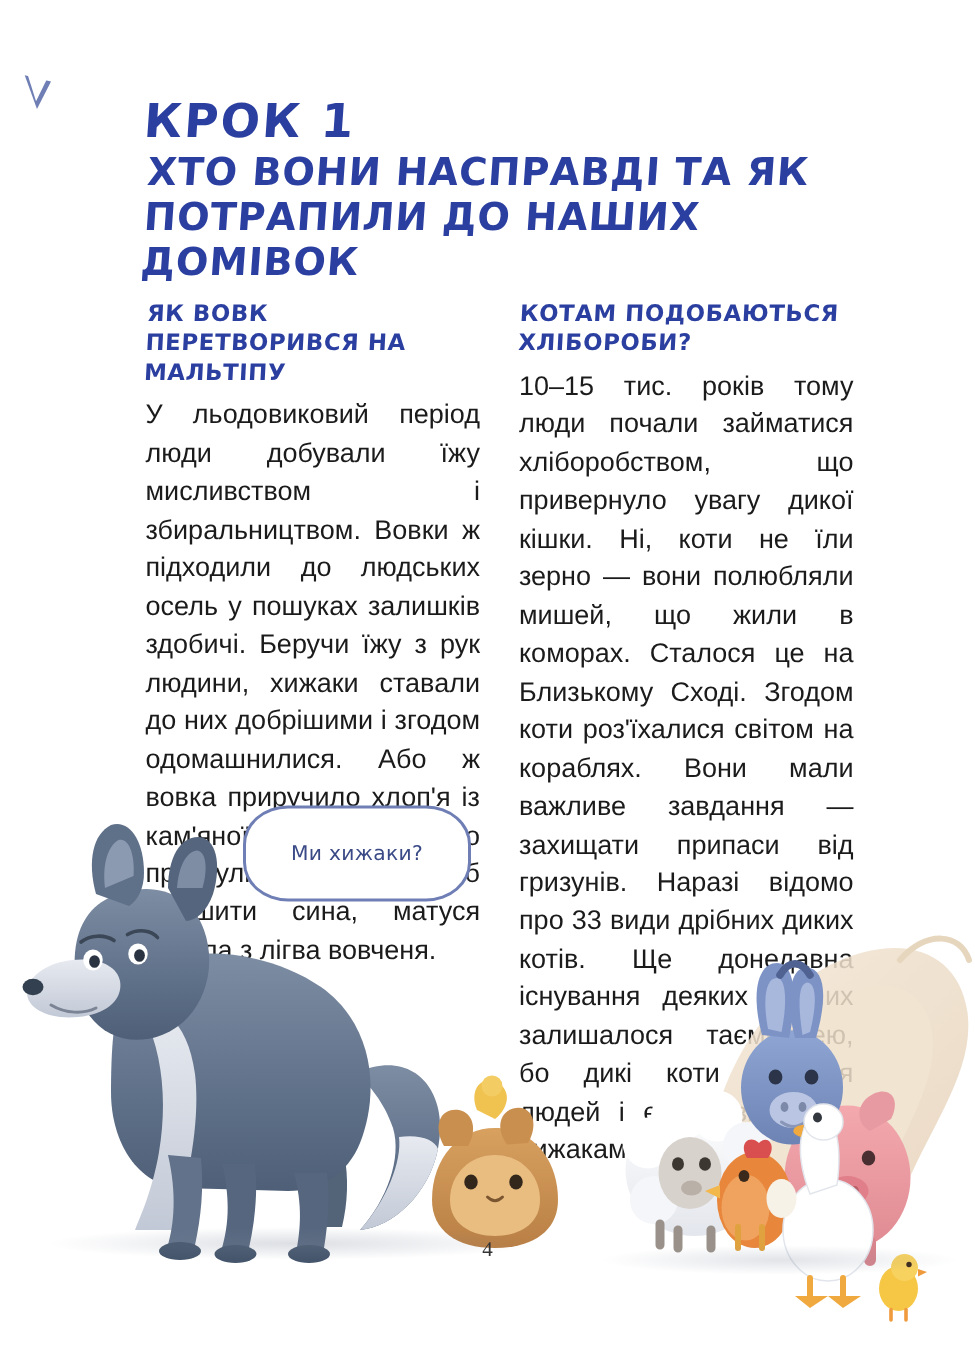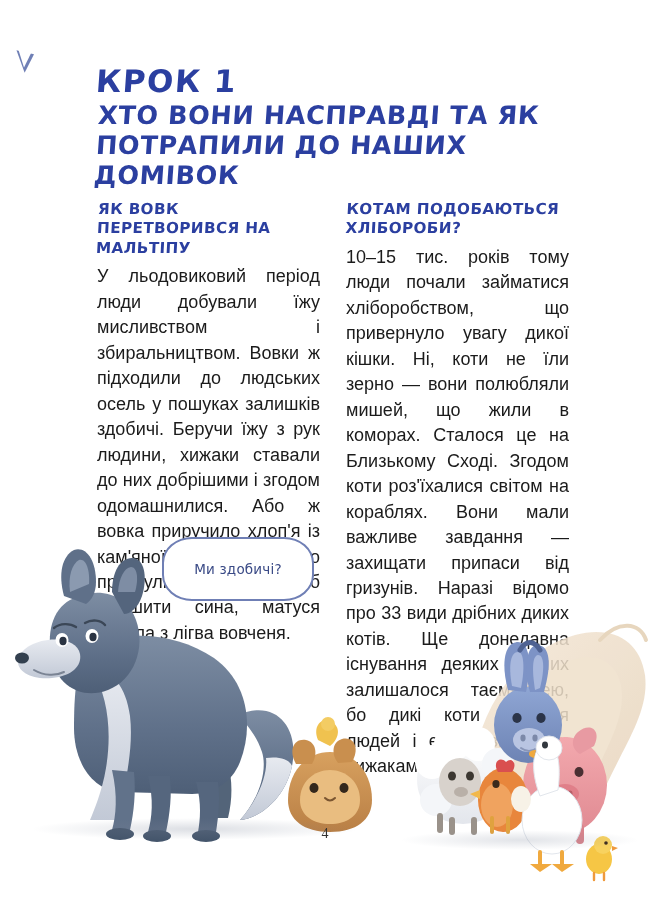--- a/index.html
+++ b/index.html
@@ -358,20 +358,20 @@
         <ellipse cx="599" cy="359" rx="13" ry="15" fill="#f6c645"></ellipse>
         <circle cx="603" cy="345" r="9" fill="#f8d25f"></circle>
         <circle cx="606" cy="343" r="1.8" fill="#3b2a1c"></circle>
         <path d="M612 346 L 618 348 L 612 351 Z" fill="#ef9a3d"></path>
         <path d="M594 373 L 594 380 M 604 373 L 604 380" stroke="#ef9a3d" stroke-width="2.4" stroke-linecap="round"></path>
       </g>
     </svg>
   </div>
 
   <div class="bubble">
-    <div class="bubble-text">Ми здобичі?</div>
+    <div class="bubble-text">Ми хижаки?</div>
   </div>
   <div class="bubble-tail"></div>
   <div class="bubble-tail-inner"></div>
 
   <div class="page-number">4</div>
 
 </div>
 
 </body></html>

